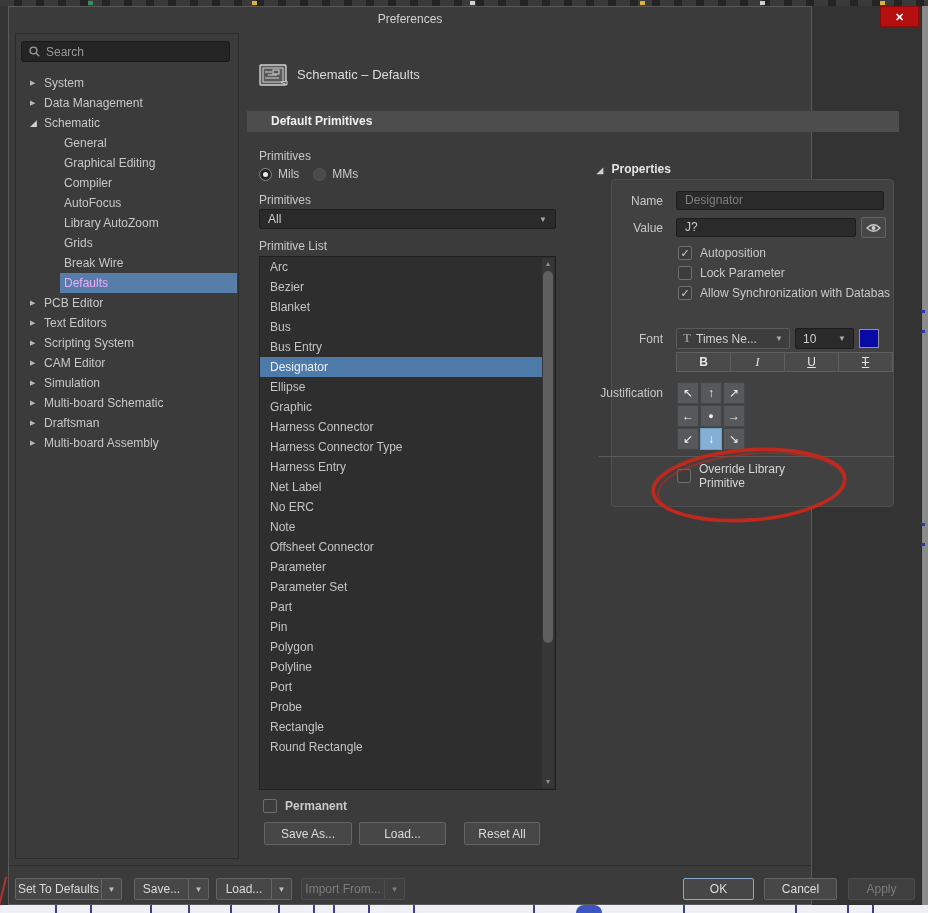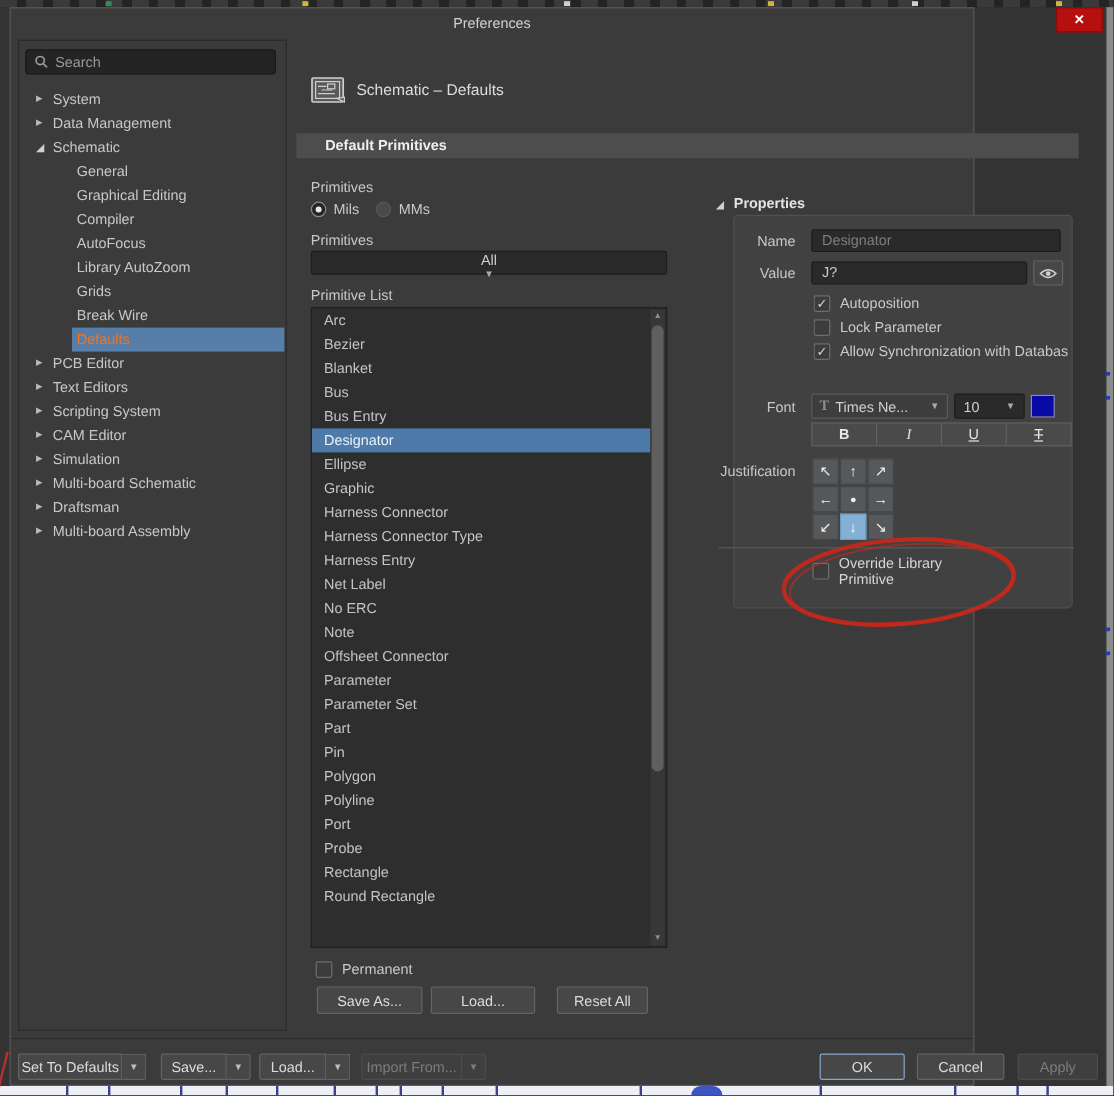--- a/index.html
+++ b/index.html
@@ -29,56 +29,56 @@
   #sidebar-panel{position:absolute;left:6px;top:26px;width:224px;height:826px;border:1px solid #2b2b2b;box-sizing:border-box;}
   #search-box{position:absolute;left:12px;top:34px;width:209px;height:21px;background:#242424;border:1px solid #191919;
               border-radius:3px;box-sizing:border-box;display:flex;align-items:center;gap:6px;padding-left:7px;color:#9a9a9a;}
   #tree{position:absolute;left:7px;top:66px;width:222px;}
   .tree-row{position:relative;height:20px;}
   .tree-row .hl{position:absolute;left:44px;right:1px;top:0;bottom:0;background:#567ea8;}
   .tree-arrow{position:absolute;left:14px;top:0;line-height:20px;font-size:7px;color:#b8b8b8;}
   .tree-label{position:absolute;top:0;line-height:20px;white-space:nowrap;color:#c8c8c8;}
   .lvl0 .tree-label{left:28px;}
   .lvl1 .tree-label{left:48px;}
-  .tree-row.selected .tree-label{color:#f97316;}
+  .tree-row.selected .tree-label{color:#f0abfc;}
 
   
   #hdr-icon{position:absolute;left:250px;top:55px;}
   #hdr-title{position:absolute;left:288px;top:60px;font-size:13px;color:#dcdcdc;}
   #section-bar{position:absolute;left:238px;top:104px;width:652px;height:21px;background:#4d4d4d;
                line-height:21px;padding-left:24px;box-sizing:border-box;font-weight:bold;color:#efefef;}
 
   .lbl{position:absolute;color:#c8c8c8;}
 
   
   #radio-row{position:absolute;left:250px;top:159px;display:flex;gap:14px;align-items:center;height:16px;}
   .radio{display:flex;align-items:center;gap:6px;}
   .rdot{width:13px;height:13px;border-radius:50%;box-sizing:border-box;}
   .rdot.on{background:#262626;border:1px solid #8a8a8a;position:relative;}
   .rdot.on::after{content:"";position:absolute;left:3px;top:3px;width:5px;height:5px;border-radius:50%;background:#e8e8e8;}
   .rdot.off{background:#4a4a4a;border:1px solid #575757;}
 
   .field{background:#2a2a2a;border:1px solid #1d1d1d;box-sizing:border-box;color:#cccccc;}
   #filter-dd{position:absolute;left:250px;top:202px;width:297px;height:20px;border-radius:2px;
-             display:flex;align-items:center;padding:0 8px;justify-content:space-between;flex-direction:column;}
+             display:flex;align-items:center;padding:0 8px;justify-content:space-between;}
   .dd-arrow{font-size:8px;color:#aaa;}
 
   
   #prim-list{position:absolute;left:250px;top:249px;width:297px;height:534px;background:#2e2e2e;
              border:1px solid #202020;box-sizing:border-box;overflow:hidden;}
   .prim-item{height:20px;line-height:20px;padding-left:10px;margin-right:13px;color:#c4c4c4;white-space:nowrap;}
   .prim-item.selected{background:#4d7aa8;color:#eaf1f8;}
   #prim-scroll{position:absolute;right:1px;top:1px;bottom:1px;width:12px;background:#373737;}
   #prim-thumb{position:absolute;left:1px;top:13px;width:10px;height:372px;background:#5f5f5f;border-radius:5px;}
   .scroll-arrow{position:absolute;left:0;width:12px;height:12px;font-size:7px;color:#8d8d8d;text-align:center;line-height:12px;}
 
   
   .cb{width:14px;height:14px;border:1px solid #6e6e6e;background:#3c3c3c;border-radius:2px;box-sizing:border-box;
       display:flex;align-items:center;justify-content:center;font-size:11px;color:#d2d2d2;flex:none;}
-  #permanent-row{position:absolute;left:254px;top:792px;display:flex;align-items:flex-end;gap:8px;height:16px;}
+  #permanent-row{position:absolute;left:254px;top:792px;display:flex;align-items:flex-start;gap:8px;height:16px;font-weight:bold;}
   #prim-buttons .btn{position:absolute;top:815px;height:23px;}
 
   .btn{background:#474747;border:1px solid #646464;border-radius:2px;box-sizing:border-box;color:#dcdcdc;
        display:flex;align-items:center;justify-content:center;}
   .btn.disabled{color:#7c7c7c;border-color:#4c4c4c;background:#3f3f3f;}
   .btn.primary{border-color:#85aacc;}
 
   
   #props-header{position:absolute;left:588px;top:155px;font-weight:bold;color:#e4e4e4;}
   #props-header .tri{font-size:8px;color:#cfcfcf;margin-right:5px;}

